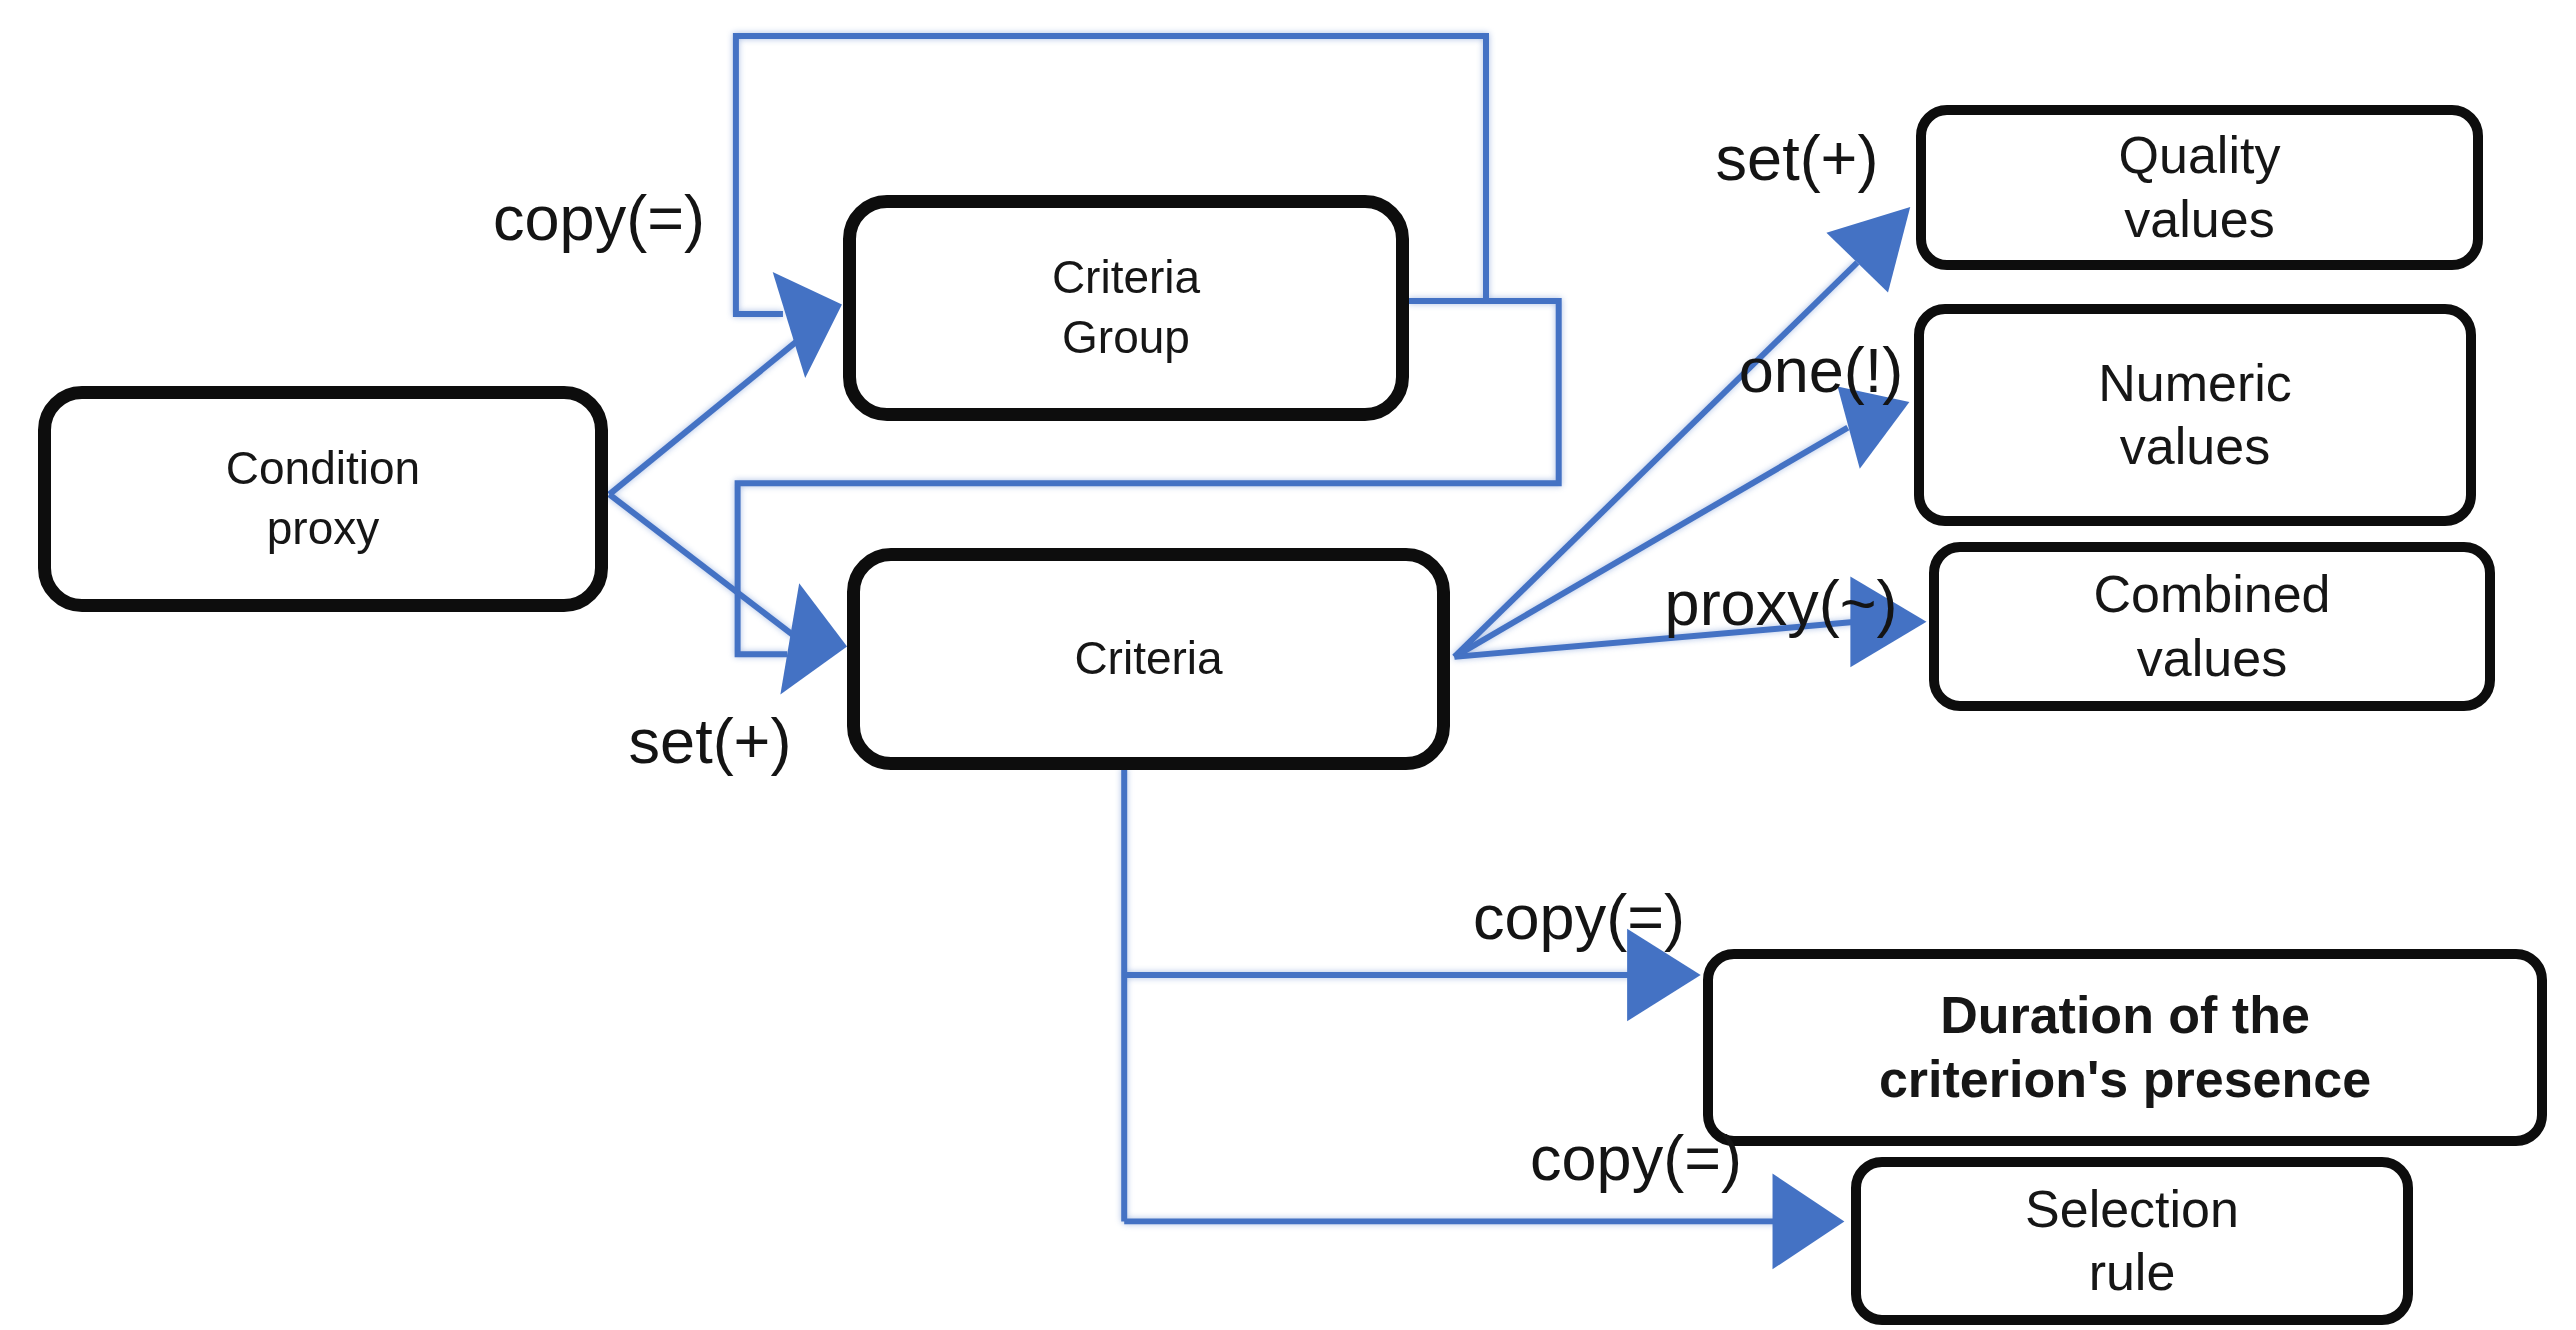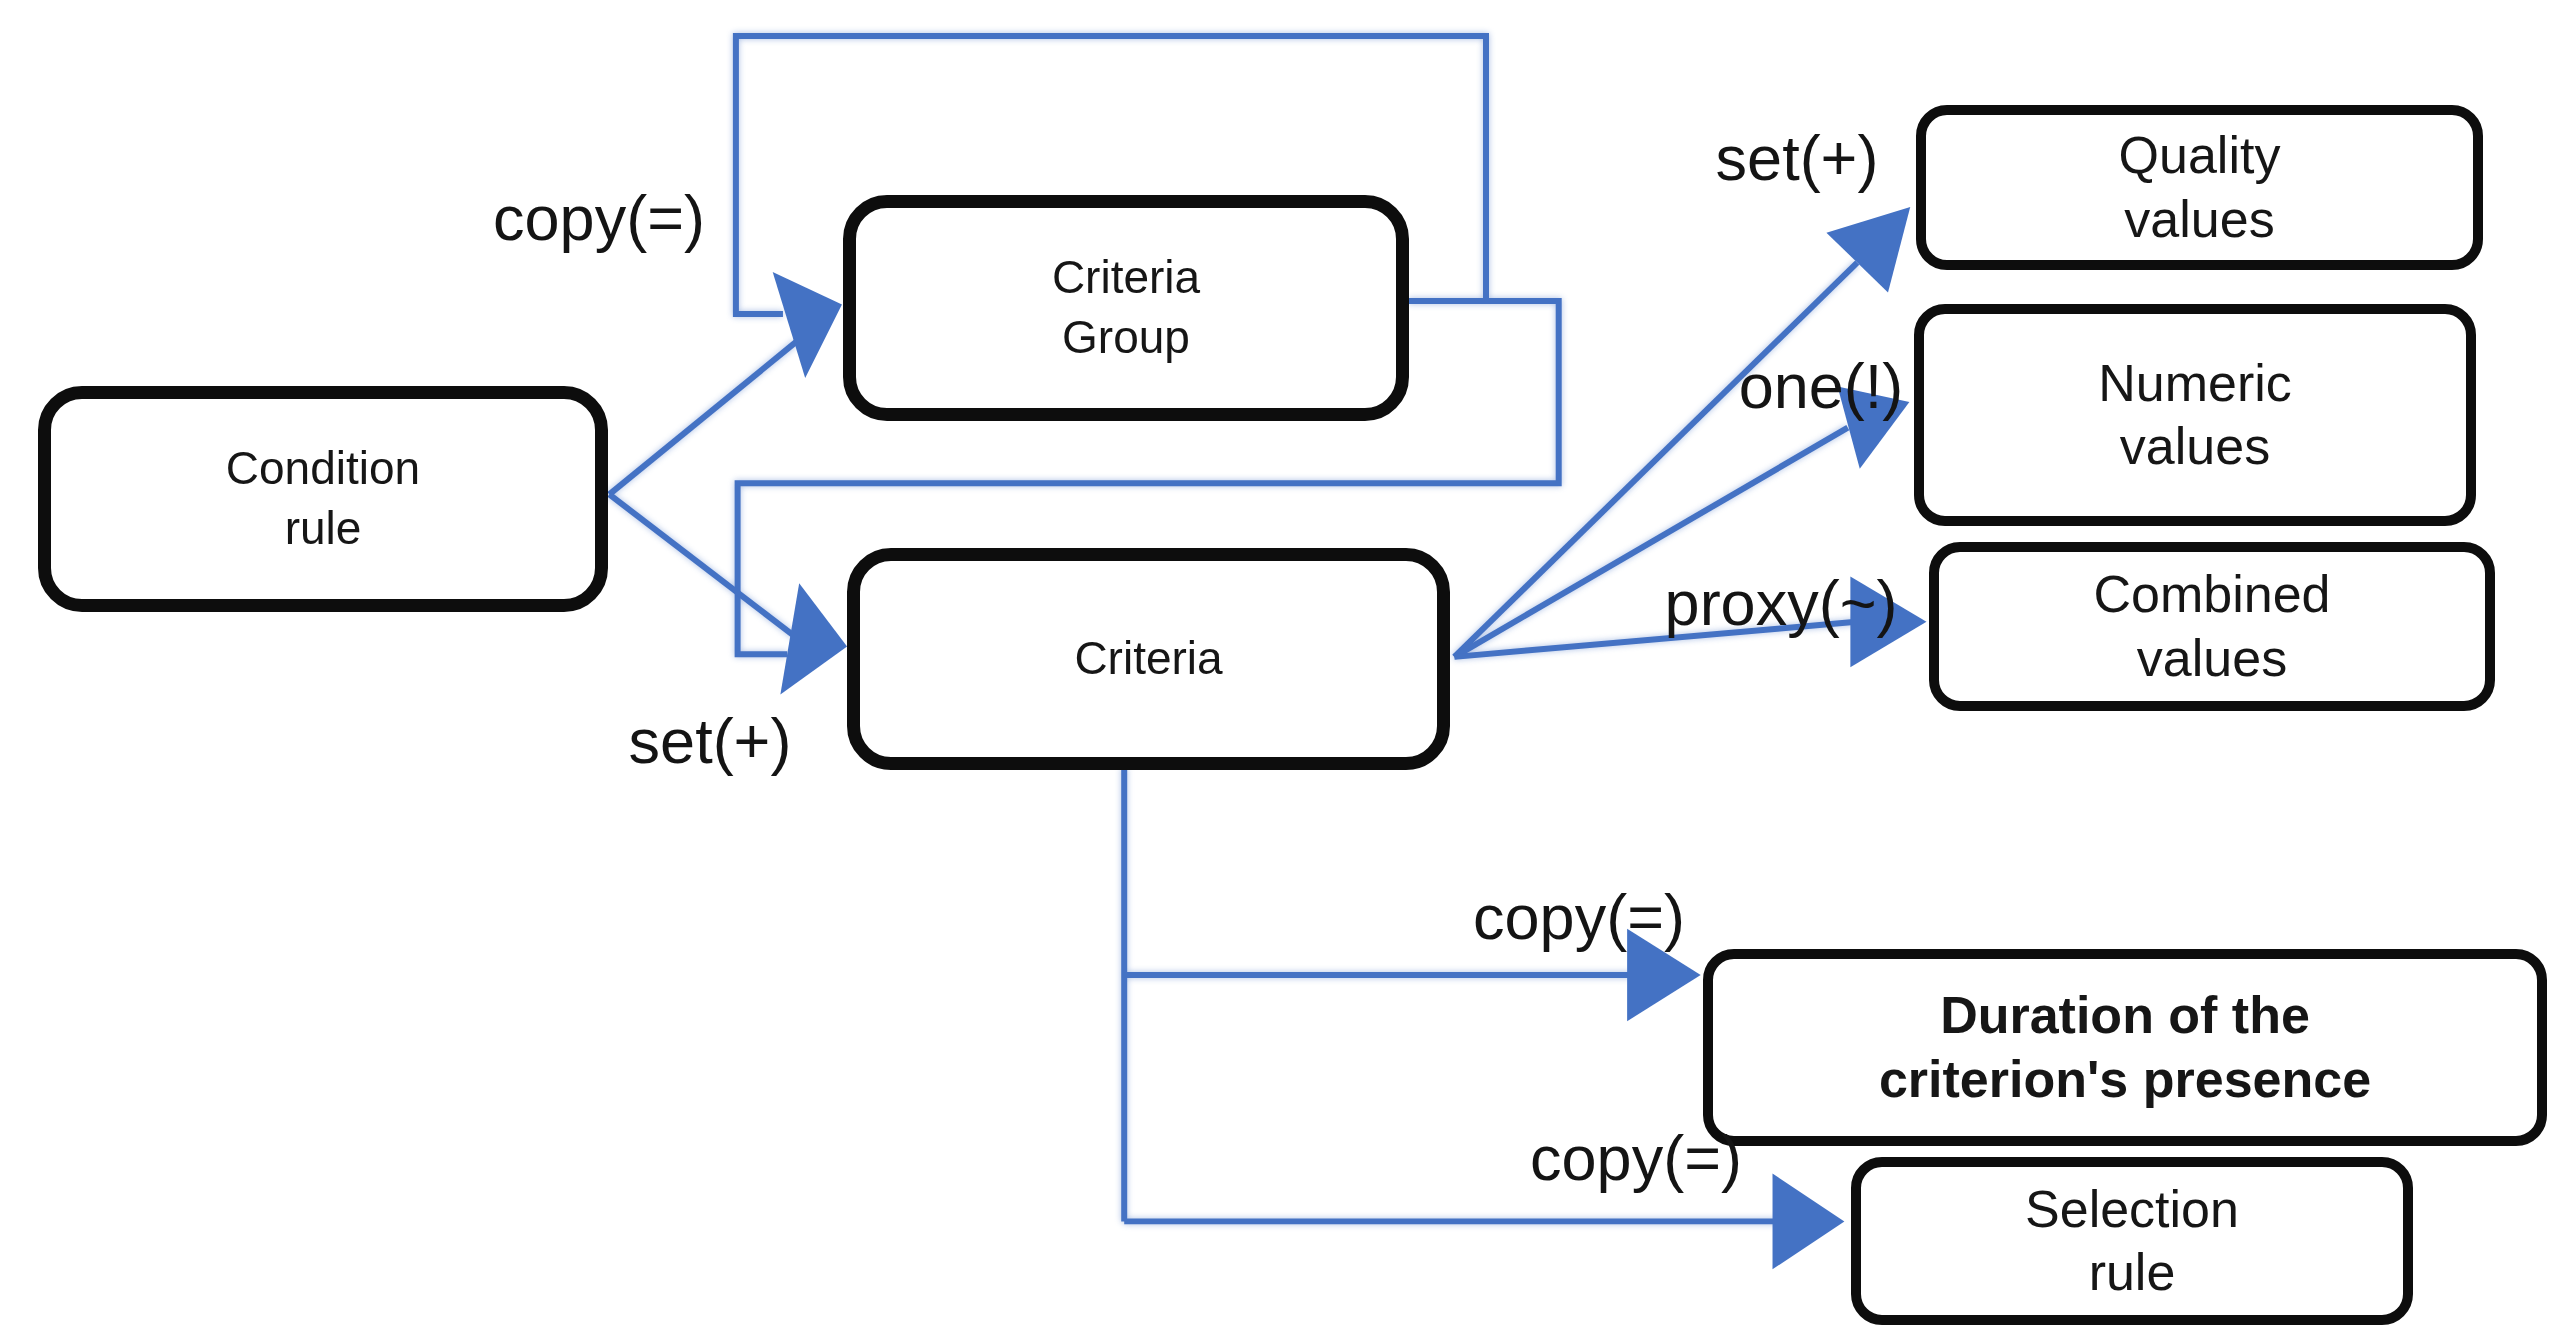--- a/index.html
+++ b/index.html
@@ -64,21 +64,21 @@
       <polygon points="2233,242 2207,342 2135,272"></polygon>
       <polygon points="2232,470 2148,452 2174,548"></polygon>
       <polygon points="2252,727 2163,674 2163,780"></polygon>
       <polygon points="1988,1140 1902,1086 1902,1194"></polygon>
       <polygon points="2156,1428 2072,1372 2072,1484"></polygon>
     </g>
   </svg>
 
   <div class="node" style="left:38px;top:386px;width:570px;height:226px;">
     <span>Condition
-rule</span>
+proxy</span>
   </div>
 
   <div class="node" style="left:843px;top:195px;width:566px;height:226px;">
     <span>Criteria
 Group</span>
   </div>
 
   <div class="node" style="left:847px;top:548px;width:603px;height:222px;">
     <span>Criteria</span>
   </div>
@@ -107,21 +107,21 @@
     <span>Selection
 rule</span>
   </div>
 
   <div class="edge-label" style="left:599px;top:218px;">copy(=)</div>
 
   <div class="edge-label" style="left:710px;top:741px;">set(+)</div>
 
   <div class="edge-label" style="left:1797px;top:158px;">set(+)</div>
 
-  <div class="edge-label" style="left:1821px;top:370px;margin-top:16px;">one(!)</div>
+  <div class="edge-label" style="left:1821px;top:370px;">one(!)</div>
 
   <div class="edge-label" style="left:1781px;top:603px;">proxy(~)</div>
 
   <div class="edge-label" style="left:1579px;top:917px;">copy(=)</div>
 
   <div class="edge-label" style="left:1636px;top:1158px;">copy(=)</div>
 
 </div>
 
 

